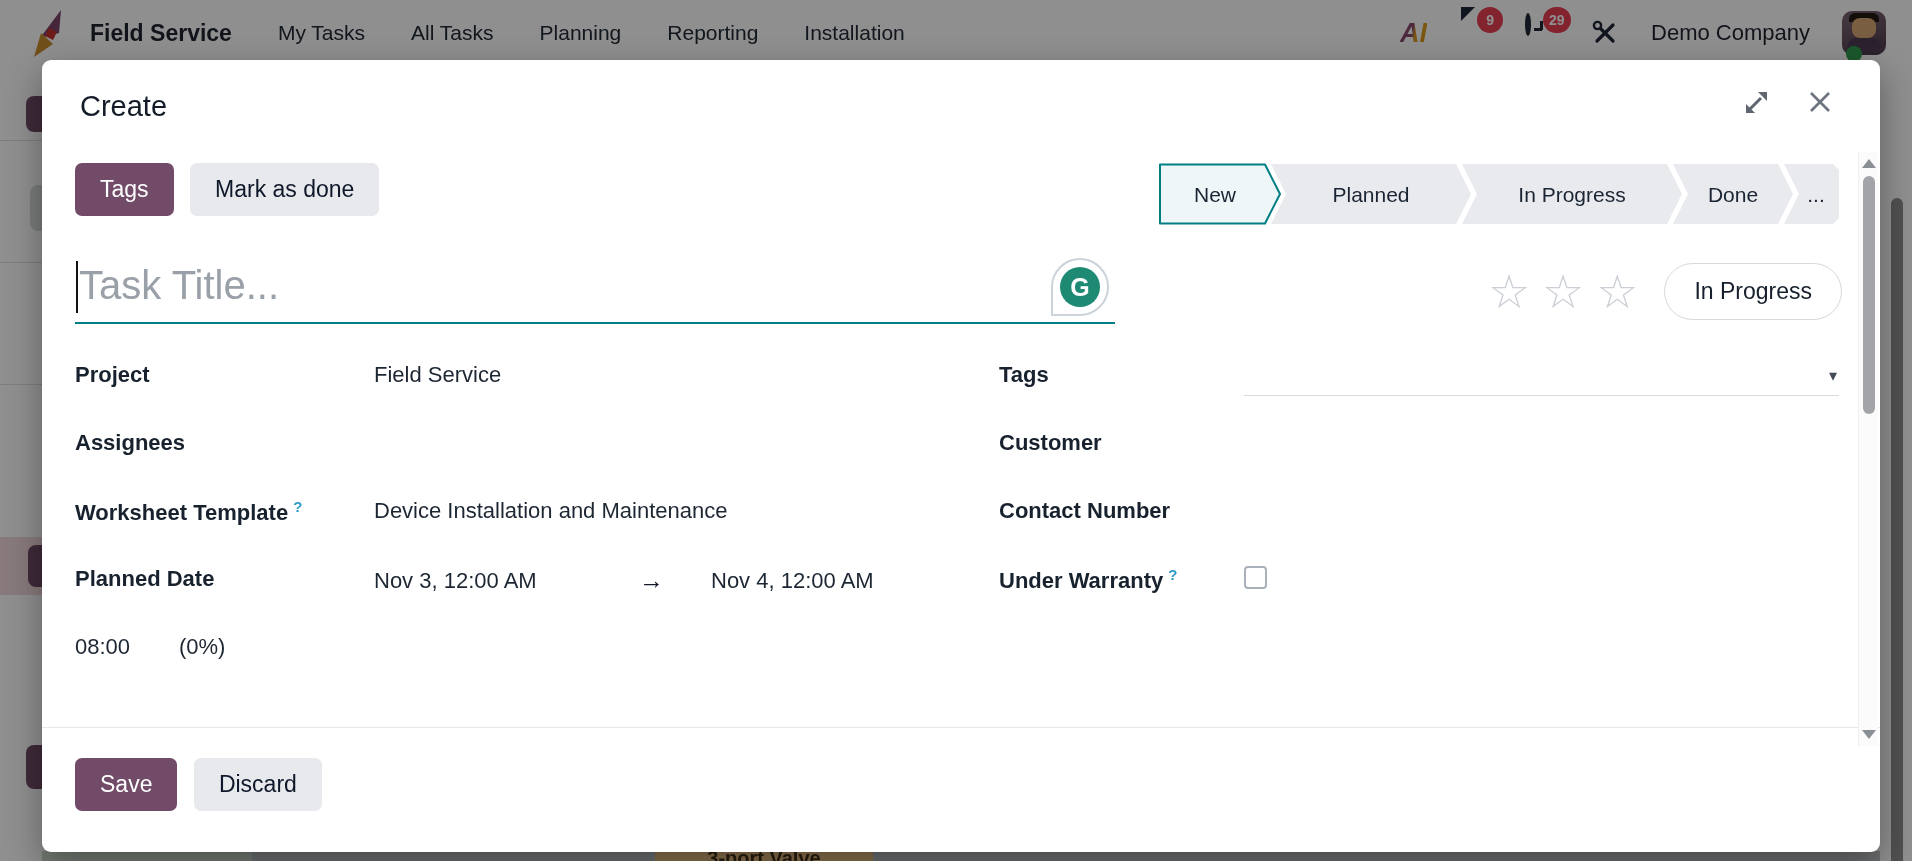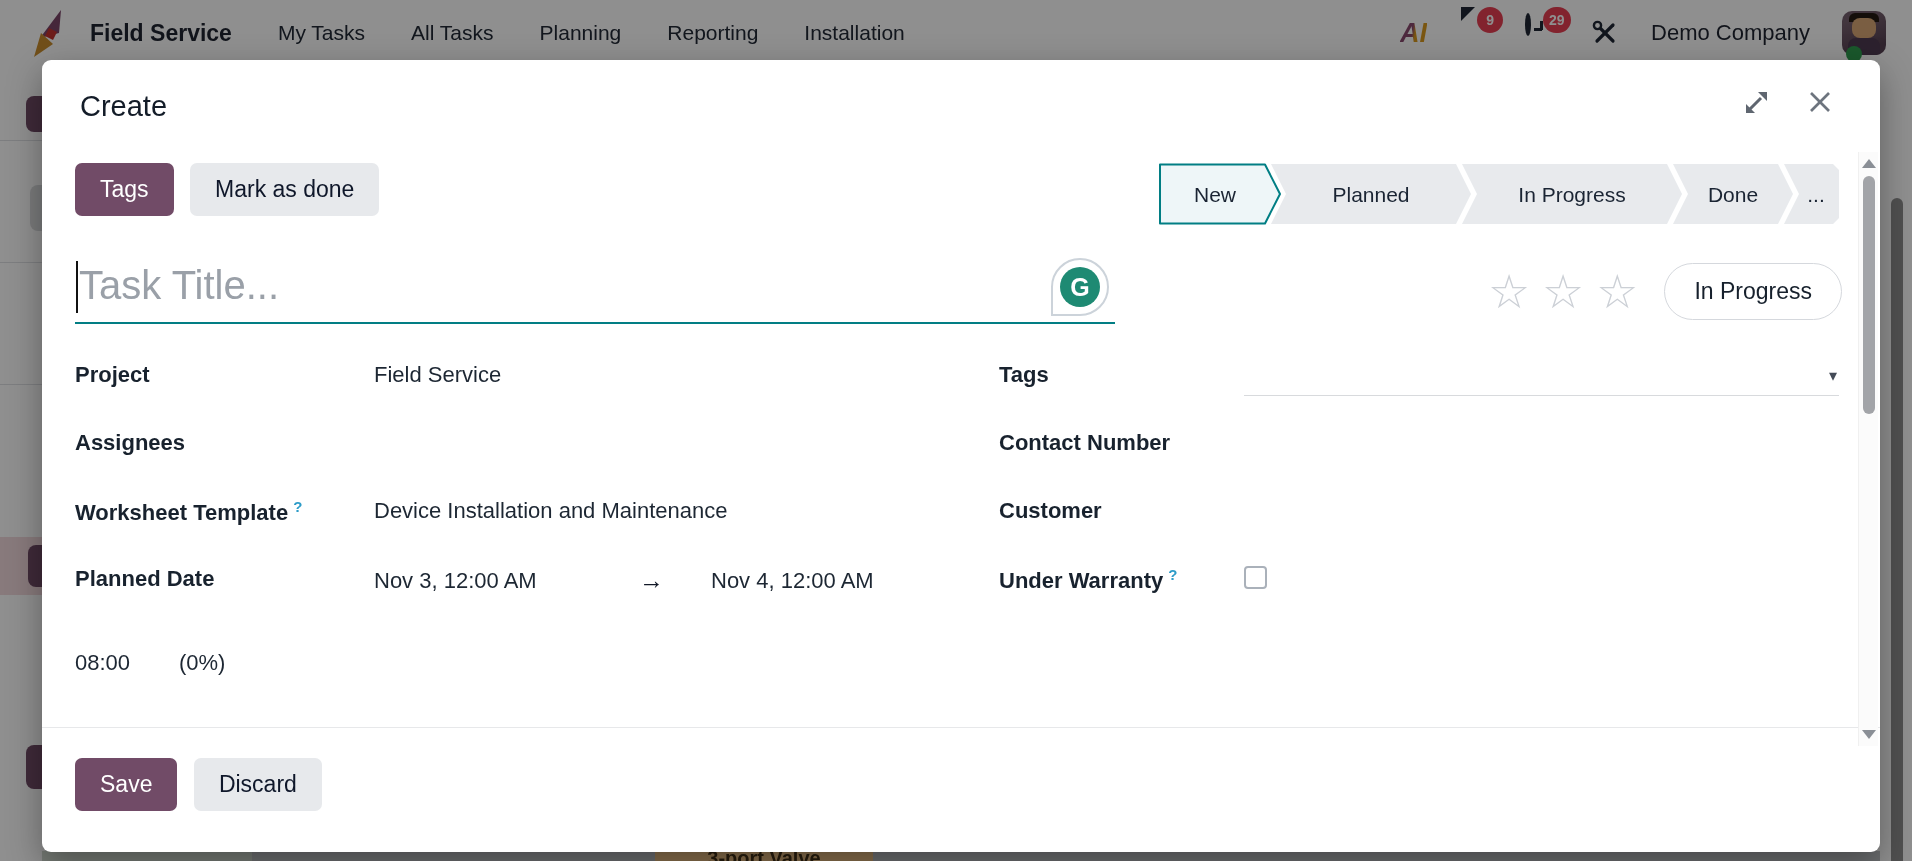--- a/index.html
+++ b/index.html
@@ -84,21 +84,21 @@
   .form { display:grid; grid-template-columns:1fr 1fr; column-gap:84px; margin-top:34px; padding:0 41px 0 33px; }
   .field { display:flex; align-items:flex-start; min-height:46px; margin-bottom:22px; padding-top:4px; }
   .lbl { font-size:22px; font-weight:600; color:#18222e; }
   .col-left .lbl { flex:0 0 299px; }
   .col-right .lbl { flex:0 0 245px; }
   .val { font-size:22px; color:#1d2733; flex:1; }
   .help-sup { color:#2d9cc8; font-size:15px; vertical-align:super; margin-left:5px; font-weight:600; }
   .date-val { display:flex; align-items:center; gap:0; }
   .date-val .d1 { width:265px; }
   .date-val .arr { width:72px; font-size:25px; color:#111827; }
-  .time-val { display:flex;margin-top:16px; }
+  .time-val { display:flex; }
   .time-val .t { width:104px; }
   .tags-line { flex:1; border-bottom:1px solid #d8dadd; height:34px; position:relative; cursor:pointer; }
   .tags-caret { position:absolute; right:2px; top:4px; font-size:16px; color:#444b57; }
   .checkbox { width:23px; height:23px; border:2px solid #aab1ba; border-radius:4px; background:#fff; cursor:pointer; }
 
   .modal-footer { position:absolute; left:0; right:0; bottom:11px; border-top:1px solid #e7e8ea;
                   padding:30px 33px; background:#fff; border-radius:0 0 9px 9px; }
 
   
   .mscrollbar { position:absolute; top:92px; right:2px; width:20px; height:594px; background:#fbfbfb;
@@ -264,25 +264,25 @@
       </div>
     </div>
     <div class="col-right">
       <div class="field">
         <span class="lbl">Tags</span>
         <span class="tags-line">
           <span class="tags-caret">▾</span>
         </span>
       </div>
       <div class="field">
+        <span class="lbl">Customer</span>
+        <span class="val"></span>
+      </div>
+      <div class="field">
         <span class="lbl">Contact Number</span>
-        <span class="val"></span>
-      </div>
-      <div class="field">
-        <span class="lbl">Customer</span>
         <span class="val"></span>
       </div>
       <div class="field">
         <span class="lbl"><span>Under Warranty</span><span class="help-sup">?</span></span>
         <span class="checkbox"></span>
       </div>
     </div>
   </div>
 
   <div class="modal-footer">

